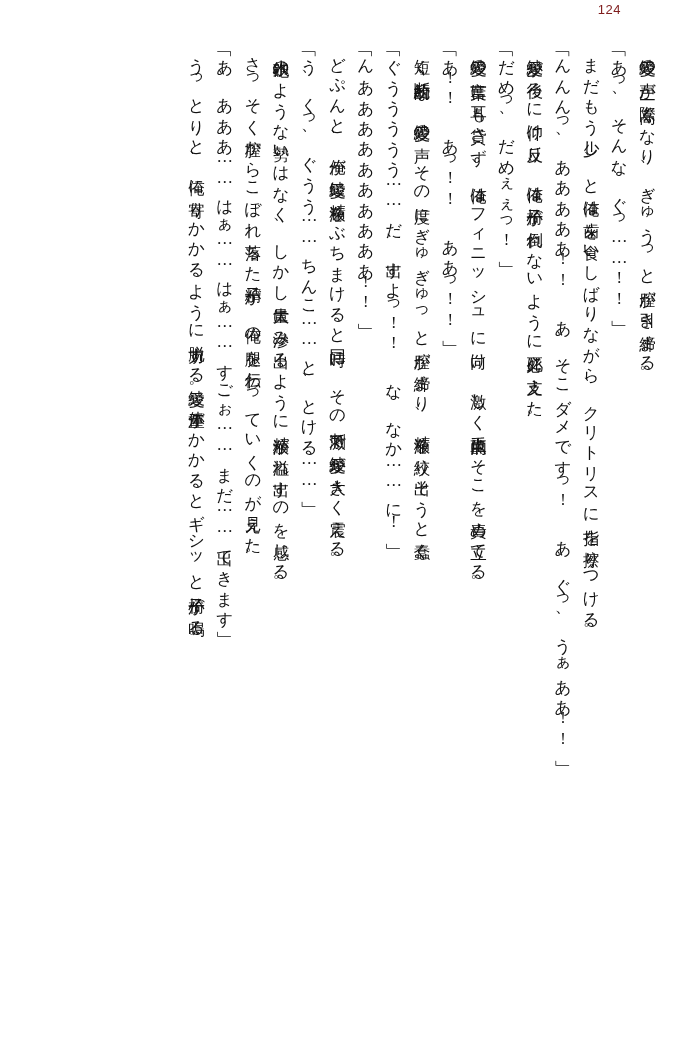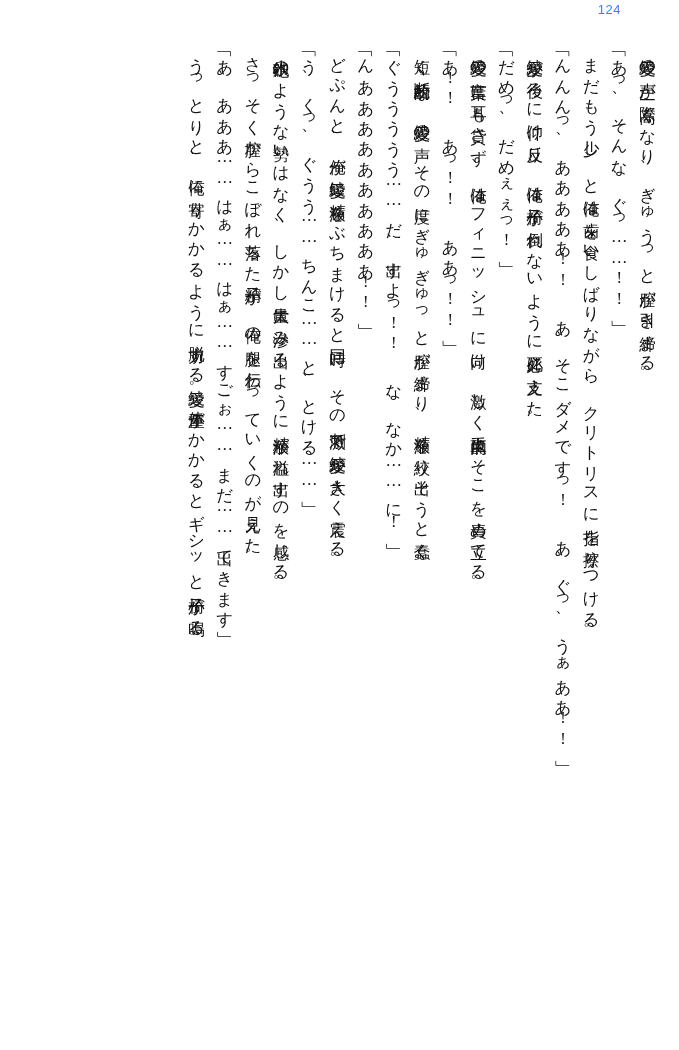--- a/index.html
+++ b/index.html
@@ -21,21 +21,21 @@
     position: relative;
     box-sizing: border-box;
   }
   .page-number {
     position: absolute;
     top: 2px;
     right: 58px;
     font-family: "Liberation Sans", sans-serif;
     font-size: 13px;
     letter-spacing: 0.5px;
-    color: #3b82f6;
+    color: #7f1d1d;
   }
   .text-body {
     position: absolute;
     top: 46px;
     left: 18px;
     right: 24px;
     bottom: 6px;
     display: flex;
     flex-direction: row-reverse;
     justify-content: flex-start;

